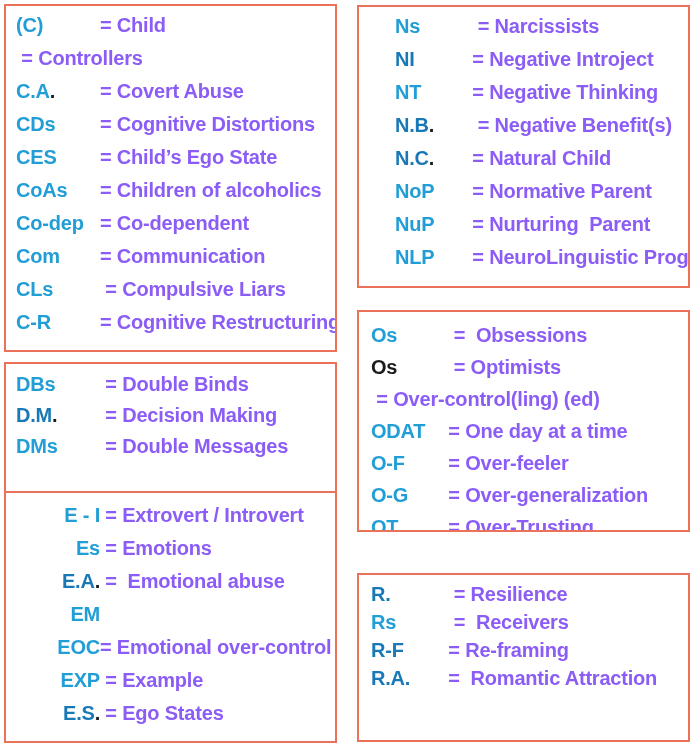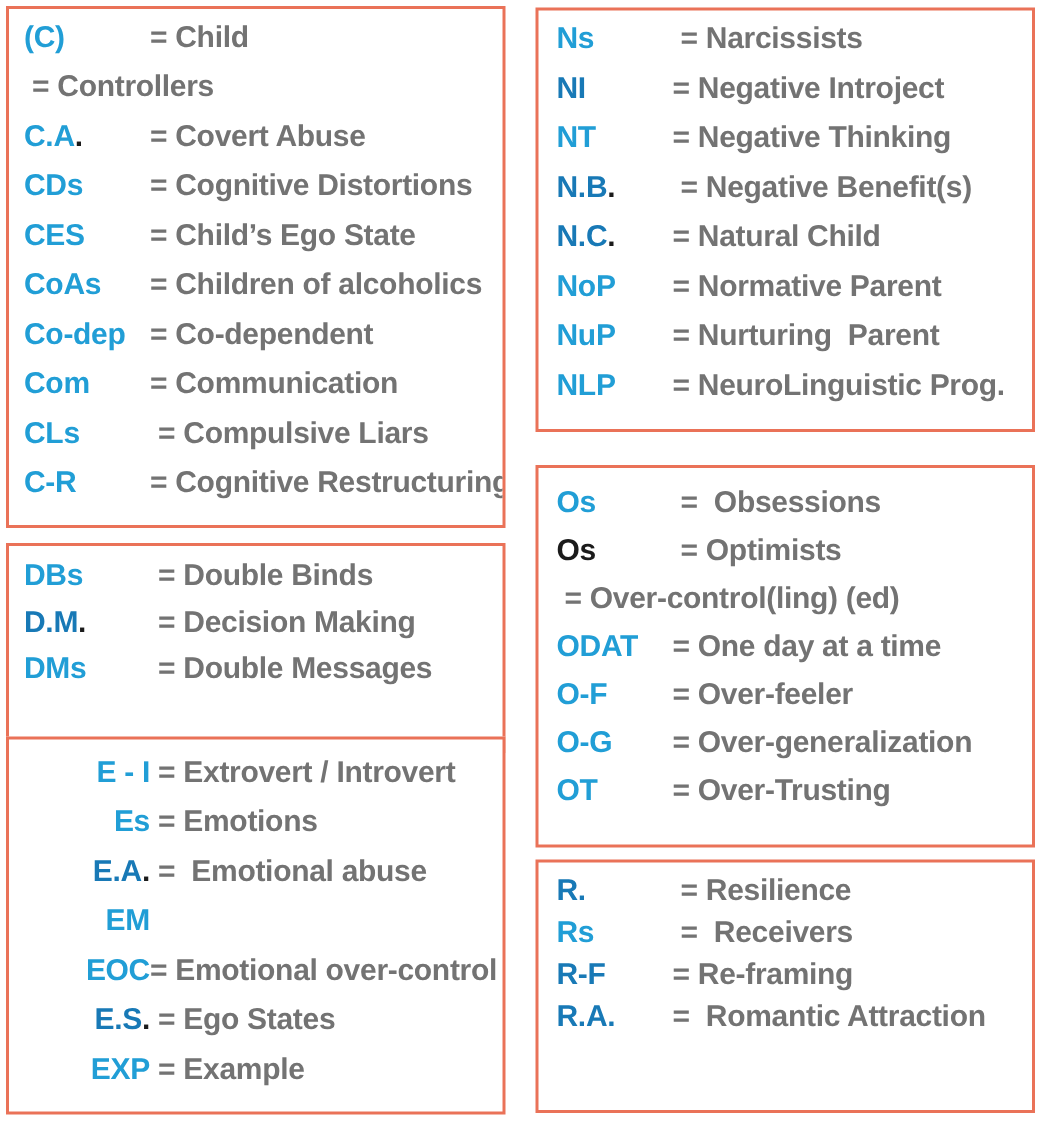--- a/index.html
+++ b/index.html
@@ -20,39 +20,39 @@
     box-sizing:border-box;
     background:#ffffff;
     overflow:hidden;
   }
   
   #box-c  { left:4px;   top:4px;   width:333px; height:348px; padding:3px 6px 0 10px; }
   #box-db { left:4px;   top:362px; width:333px; height:140px; padding:5px 6px 0 10px; }
   #box-e  { left:4px;   top:491px; width:333px; height:252px; padding:6px 6px 0 10px; }
   
   #box-n  { left:357px; top:5px;   width:333px; height:283px; padding:3px 6px 0 12px; }
-  #box-o  { left:357px; top:310px; width:333px; height:255px; padding:7px 6px 0 12px; }
+  #box-o  { left:357px; top:310px; width:333px; height:222px; padding:7px 6px 0 12px; }
   #box-r  { left:357px; top:573px; width:333px; height:169px; padding:5px 6px 0 12px; }
 
   #box-c .row  { line-height:33px; }
   #box-db .row { line-height:31px; }
   #box-e .row  { line-height:33px;text-align:right; }
-  #box-n .row  { line-height:33px; }
+  #box-n .row  { line-height:33px;margin-left:24px; }
   #box-o .row  { line-height:32px; }
   #box-r .row  { line-height:28px; }
 
   .row { display:flex; white-space:pre; align-items:baseline; }
   .abbr { flex:none; display:inline-block; }
   #box-c .abbr, #box-db .abbr, #box-e .abbr { min-width:84px; }
   #box-n .abbr, #box-o .abbr, #box-r .abbr { min-width:72px; }
   .abbr.light { color:#219ed6; }
   .abbr.dark  { color:#1879b6; }
   .abbr.black { color:#1b1b1b; }
   .abbr .dot  { color:#1b1b1b; }
-  .def { color:#737373; }
+  .def { color:#8b5cf6; }
 </style>
 </head>
 <body>
 
 <div id="canvas">
   <div class="gbox" id="box-c">
       <div class="row"><span class="abbr light">(C)</span><span class="def">= Child</span></div>
       <div class="row"><span class="def"> = Controllers</span></div>
       <div class="row"><span class="abbr light">C.A<span class="dot">.</span></span><span class="def">= Covert Abuse</span></div>
       <div class="row"><span class="abbr light">CDs</span><span class="def">= Cognitive Distortions</span></div>
@@ -67,22 +67,22 @@
       <div class="row"><span class="abbr light">DBs</span><span class="def"> = Double Binds</span></div>
       <div class="row"><span class="abbr dark">D.M<span class="dot">.</span></span><span class="def"> = Decision Making</span></div>
       <div class="row"><span class="abbr light">DMs</span><span class="def"> = Double Messages</span></div>
     </div>
   <div class="gbox" id="box-e">
       <div class="row"><span class="abbr light">E - I</span><span class="def"> = Extrovert / Introvert</span></div>
       <div class="row"><span class="abbr light">Es</span><span class="def"> = Emotions</span></div>
       <div class="row"><span class="abbr dark">E.A<span class="dot">.</span></span><span class="def"> =  Emotional abuse</span></div>
       <div class="row"><span class="abbr light">EM</span></div>
       <div class="row"><span class="abbr light">EOC</span><span class="def">= Emotional over-control</span></div>
+      <div class="row"><span class="abbr light">EXP</span><span class="def"> = Example</span></div>
       <div class="row"><span class="abbr dark">E.S<span class="dot">.</span></span><span class="def"> = Ego States</span></div>
-      <div class="row"><span class="abbr light">EXP</span><span class="def"> = Example</span></div>
     </div>
   <div class="gbox" id="box-n">
       <div class="row"><span class="abbr light">Ns</span><span class="def">  = Narcissists</span></div>
       <div class="row"><span class="abbr dark">NI</span><span class="def"> = Negative Introject</span></div>
       <div class="row"><span class="abbr light">NT</span><span class="def"> = Negative Thinking</span></div>
       <div class="row"><span class="abbr dark">N.B<span class="dot">.</span></span><span class="def">  = Negative Benefit(s)</span></div>
       <div class="row"><span class="abbr dark">N.C<span class="dot">.</span></span><span class="def"> = Natural Child</span></div>
       <div class="row"><span class="abbr light">NoP</span><span class="def"> = Normative Parent</span></div>
       <div class="row"><span class="abbr light">NuP</span><span class="def"> = Nurturing  Parent</span></div>
       <div class="row"><span class="abbr light">NLP</span><span class="def"> = NeuroLinguistic Prog.</span></div>

